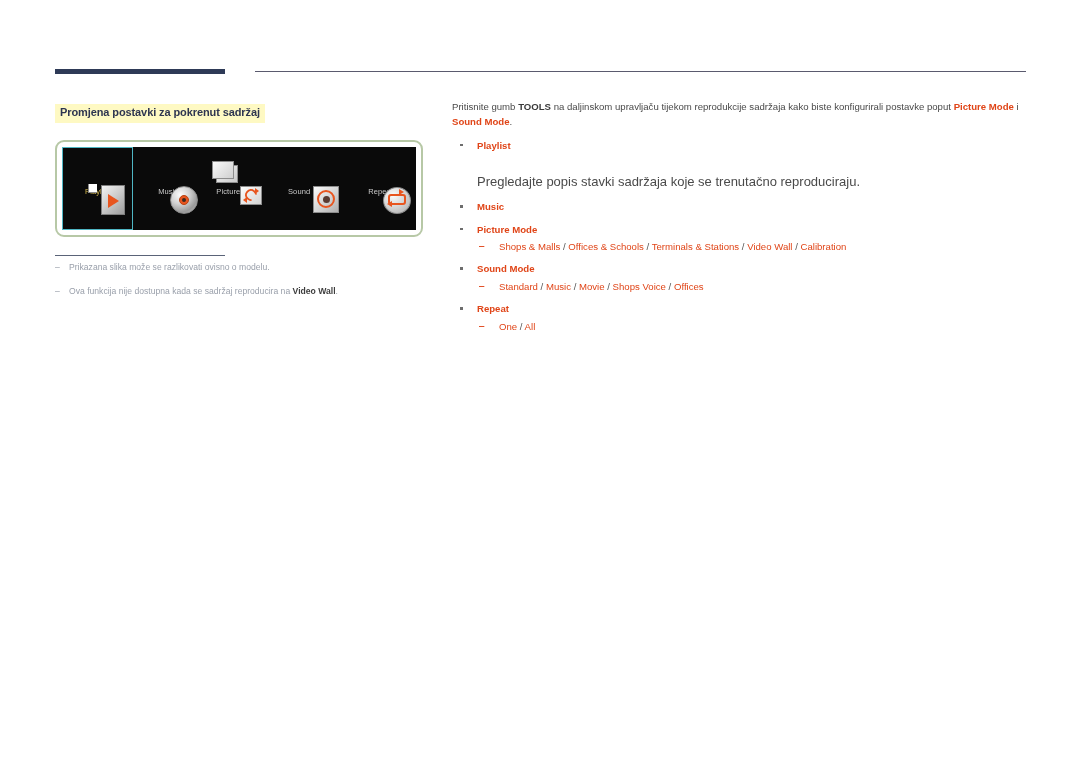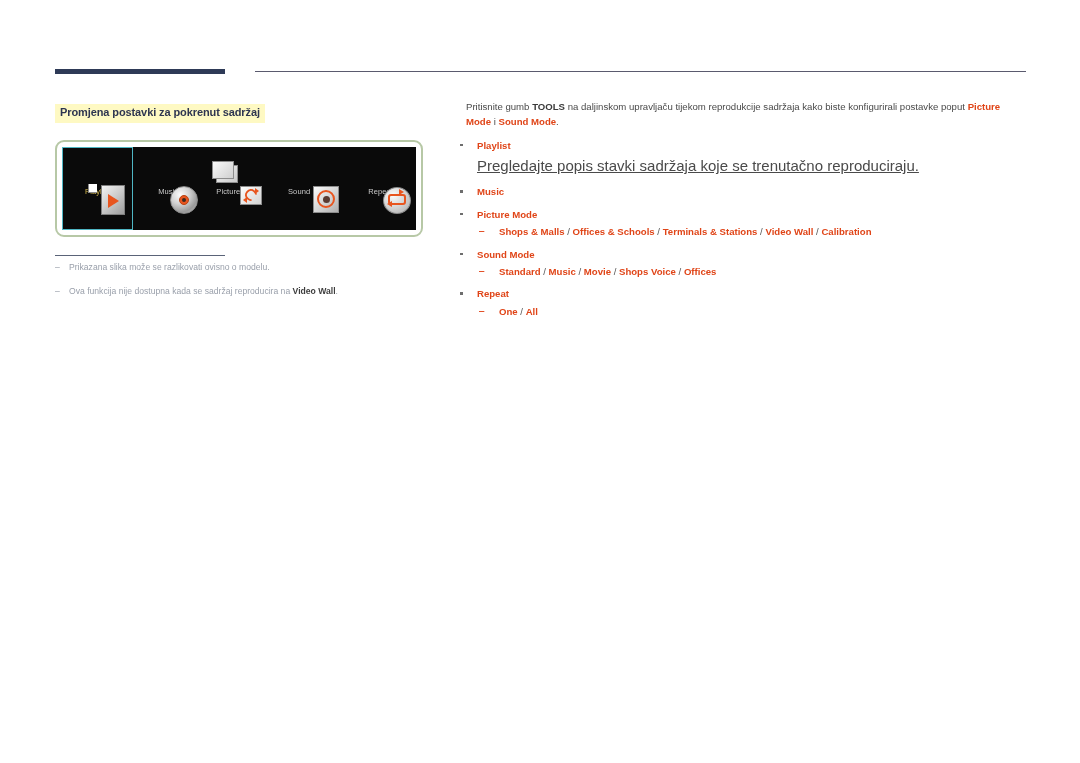--- a/index.html
+++ b/index.html
@@ -302,21 +302,21 @@
   .body-col {
     position: absolute;
     left: 452px;
     top: 100px;
     width: 574px;
   }
   .intro {
     font-size: 9.6px;
     line-height: 1.55;
     color: #4a4a4a;
-    margin: 0 0 9px 14px;
+    margin: 0 0 9px 0;
   }
   .intro b { color: #3a3a3a; font-weight: bold; }
   .intro .hl { color: #e04518; font-weight: bold; }
 
   .bullet {
     position: relative;
     padding-left: 25px;
     margin-bottom: 8px;
   }
   .bullet > .dot {
@@ -327,43 +327,42 @@
     height: 2.5px;
     background: #6d6d6d;
   }
   .bullet .term {
     font-size: 9.6px;
     font-weight: bold;
     color: #e04518;
     line-height: 1.5;
   }
   .bullet .desc {
-    font-size: 15px;
+    font-size: 13px;
     color: #4a4a4a;
     line-height: 1.55;
-    margin-top: 1px;
-    text-decoration: underline;
+    margin-top: 19px;
   }
   .subline {
     position: relative;
     padding-left: 22px;
     margin-top: 3px;
     font-size: 9.6px;
     line-height: 1.5;
   }
   .subline .sdash {
     position: absolute;
     left: 2px;
     top: -1px;
     color: #e04518;
     font-weight: bold;
   }
   .subline .opt {
     color: #e04518;
-    font-weight: bold;
+    font-weight: normal;
   }
   .subline .sep {
     color: #565656;
     font-weight: normal;
   }
 </style>
 </head>
 <body>
 
 <div class="rule-thick"></div>

